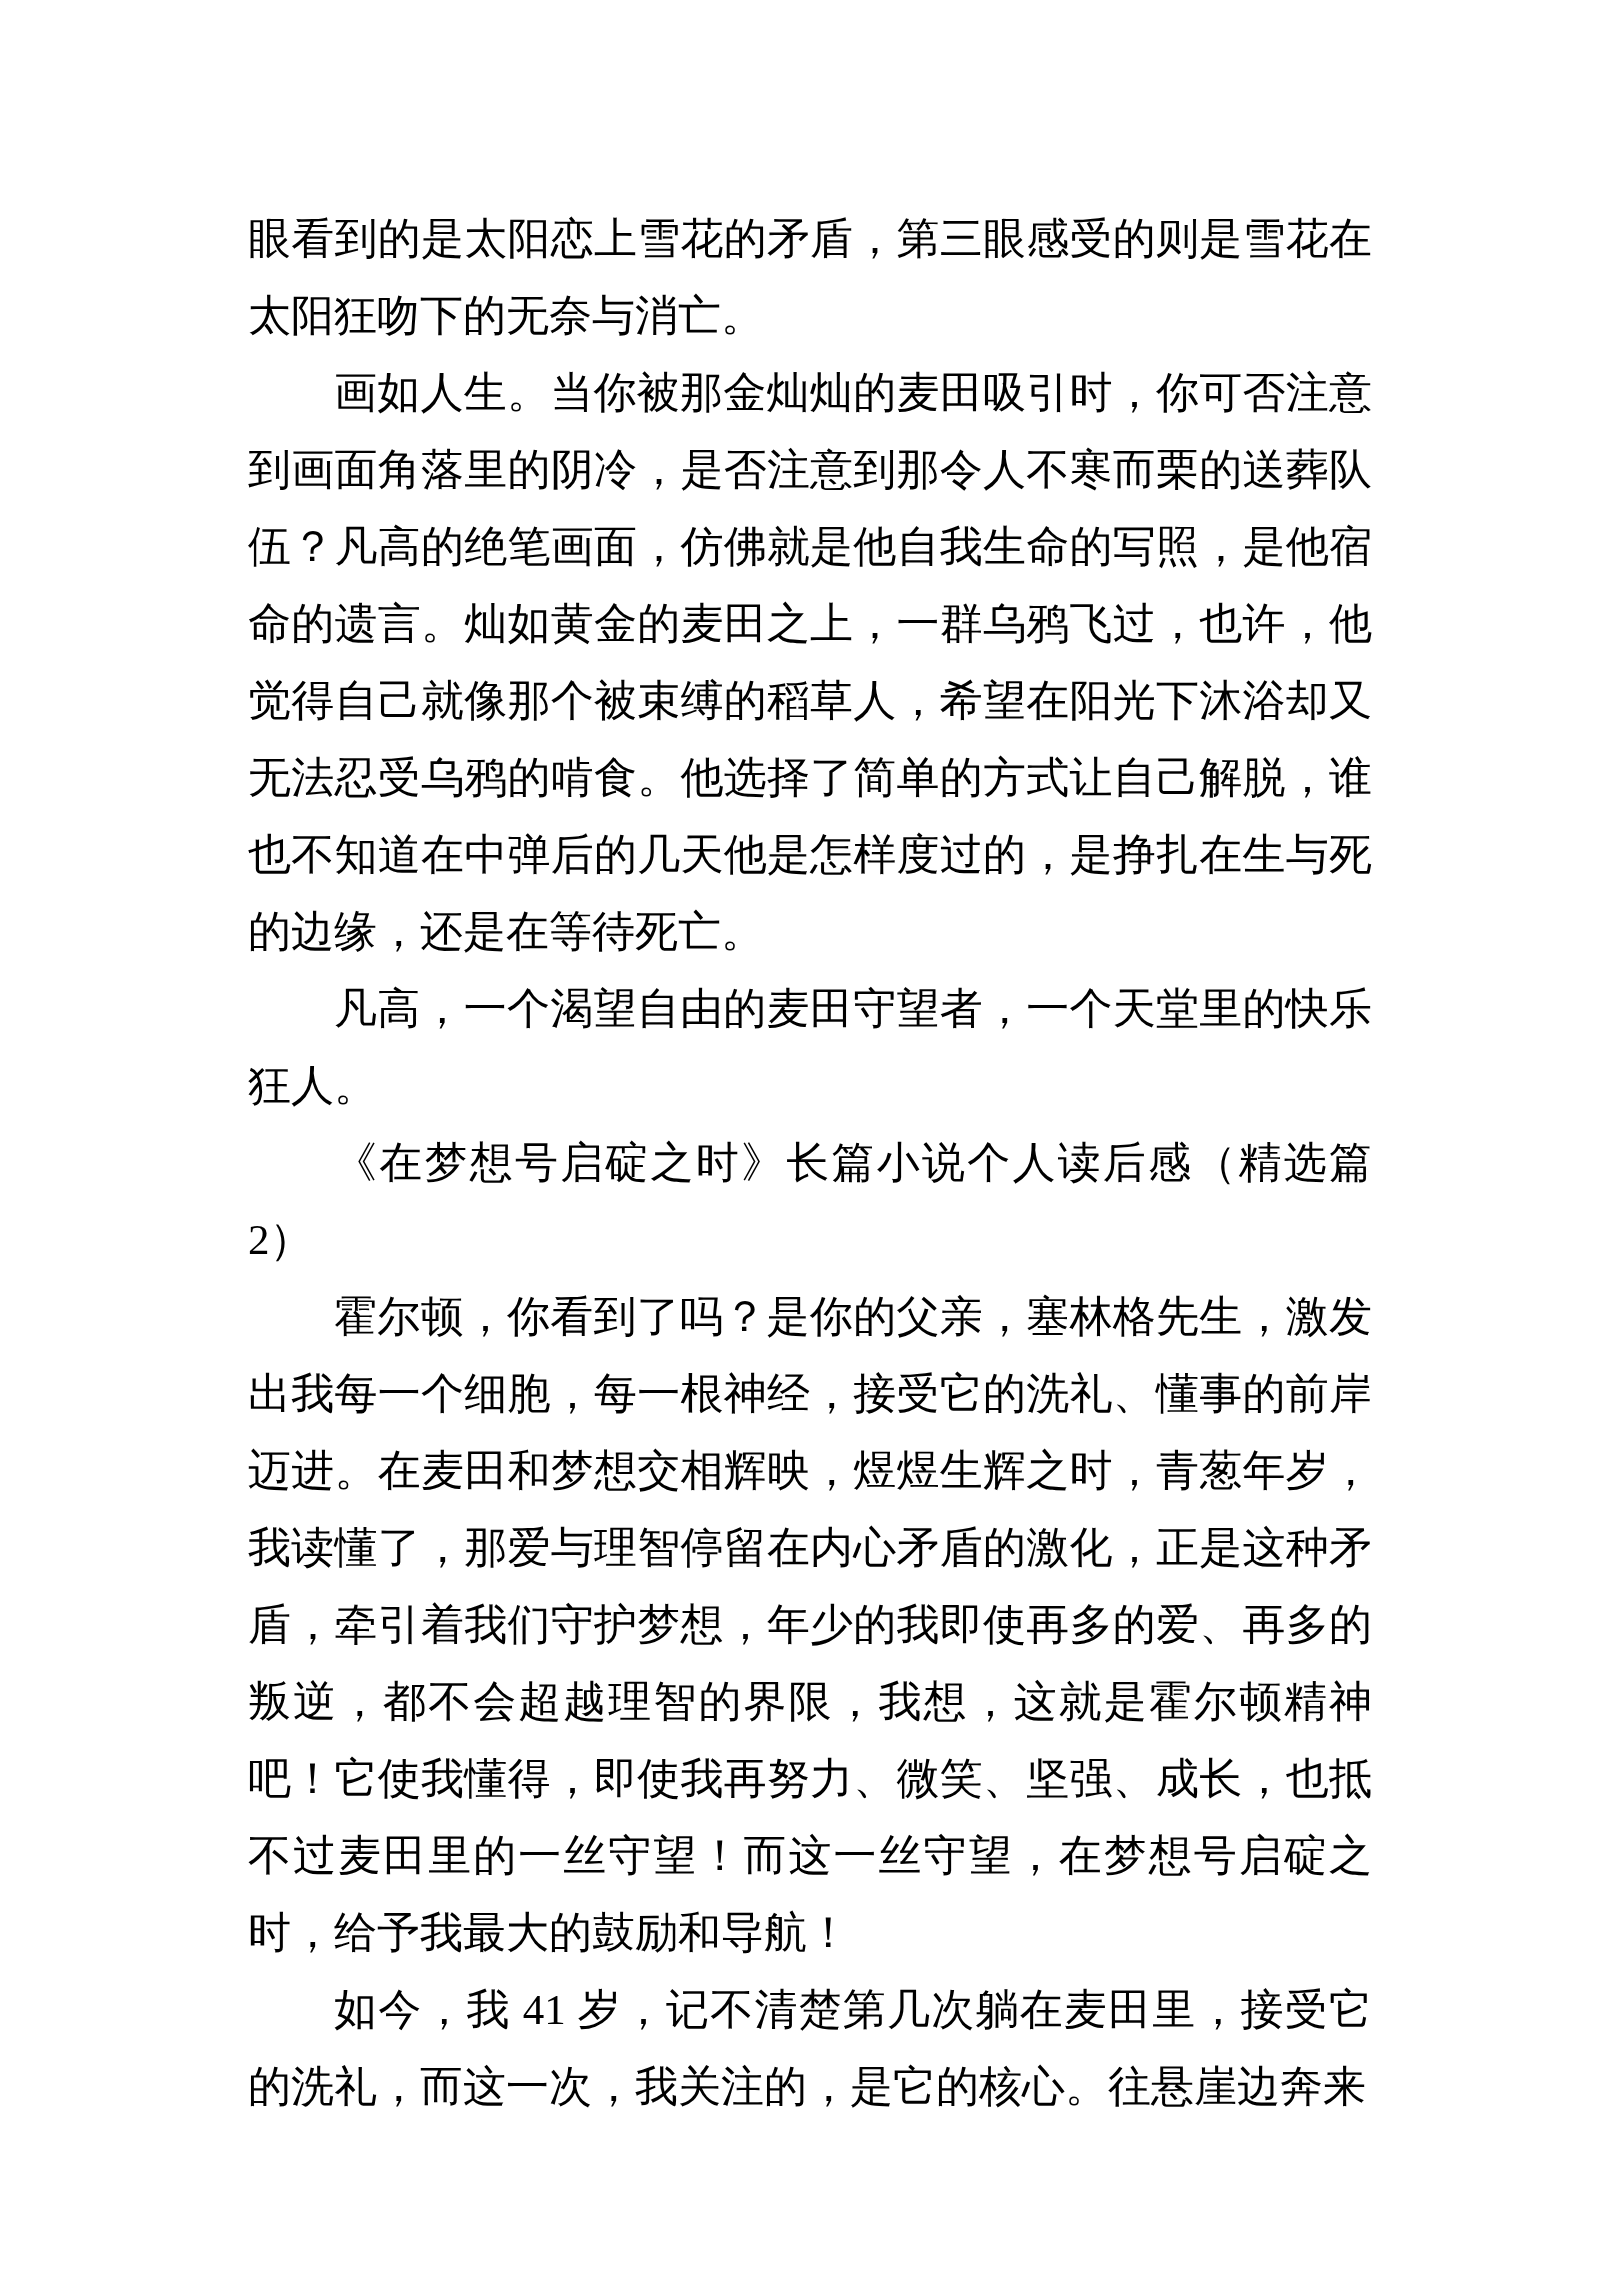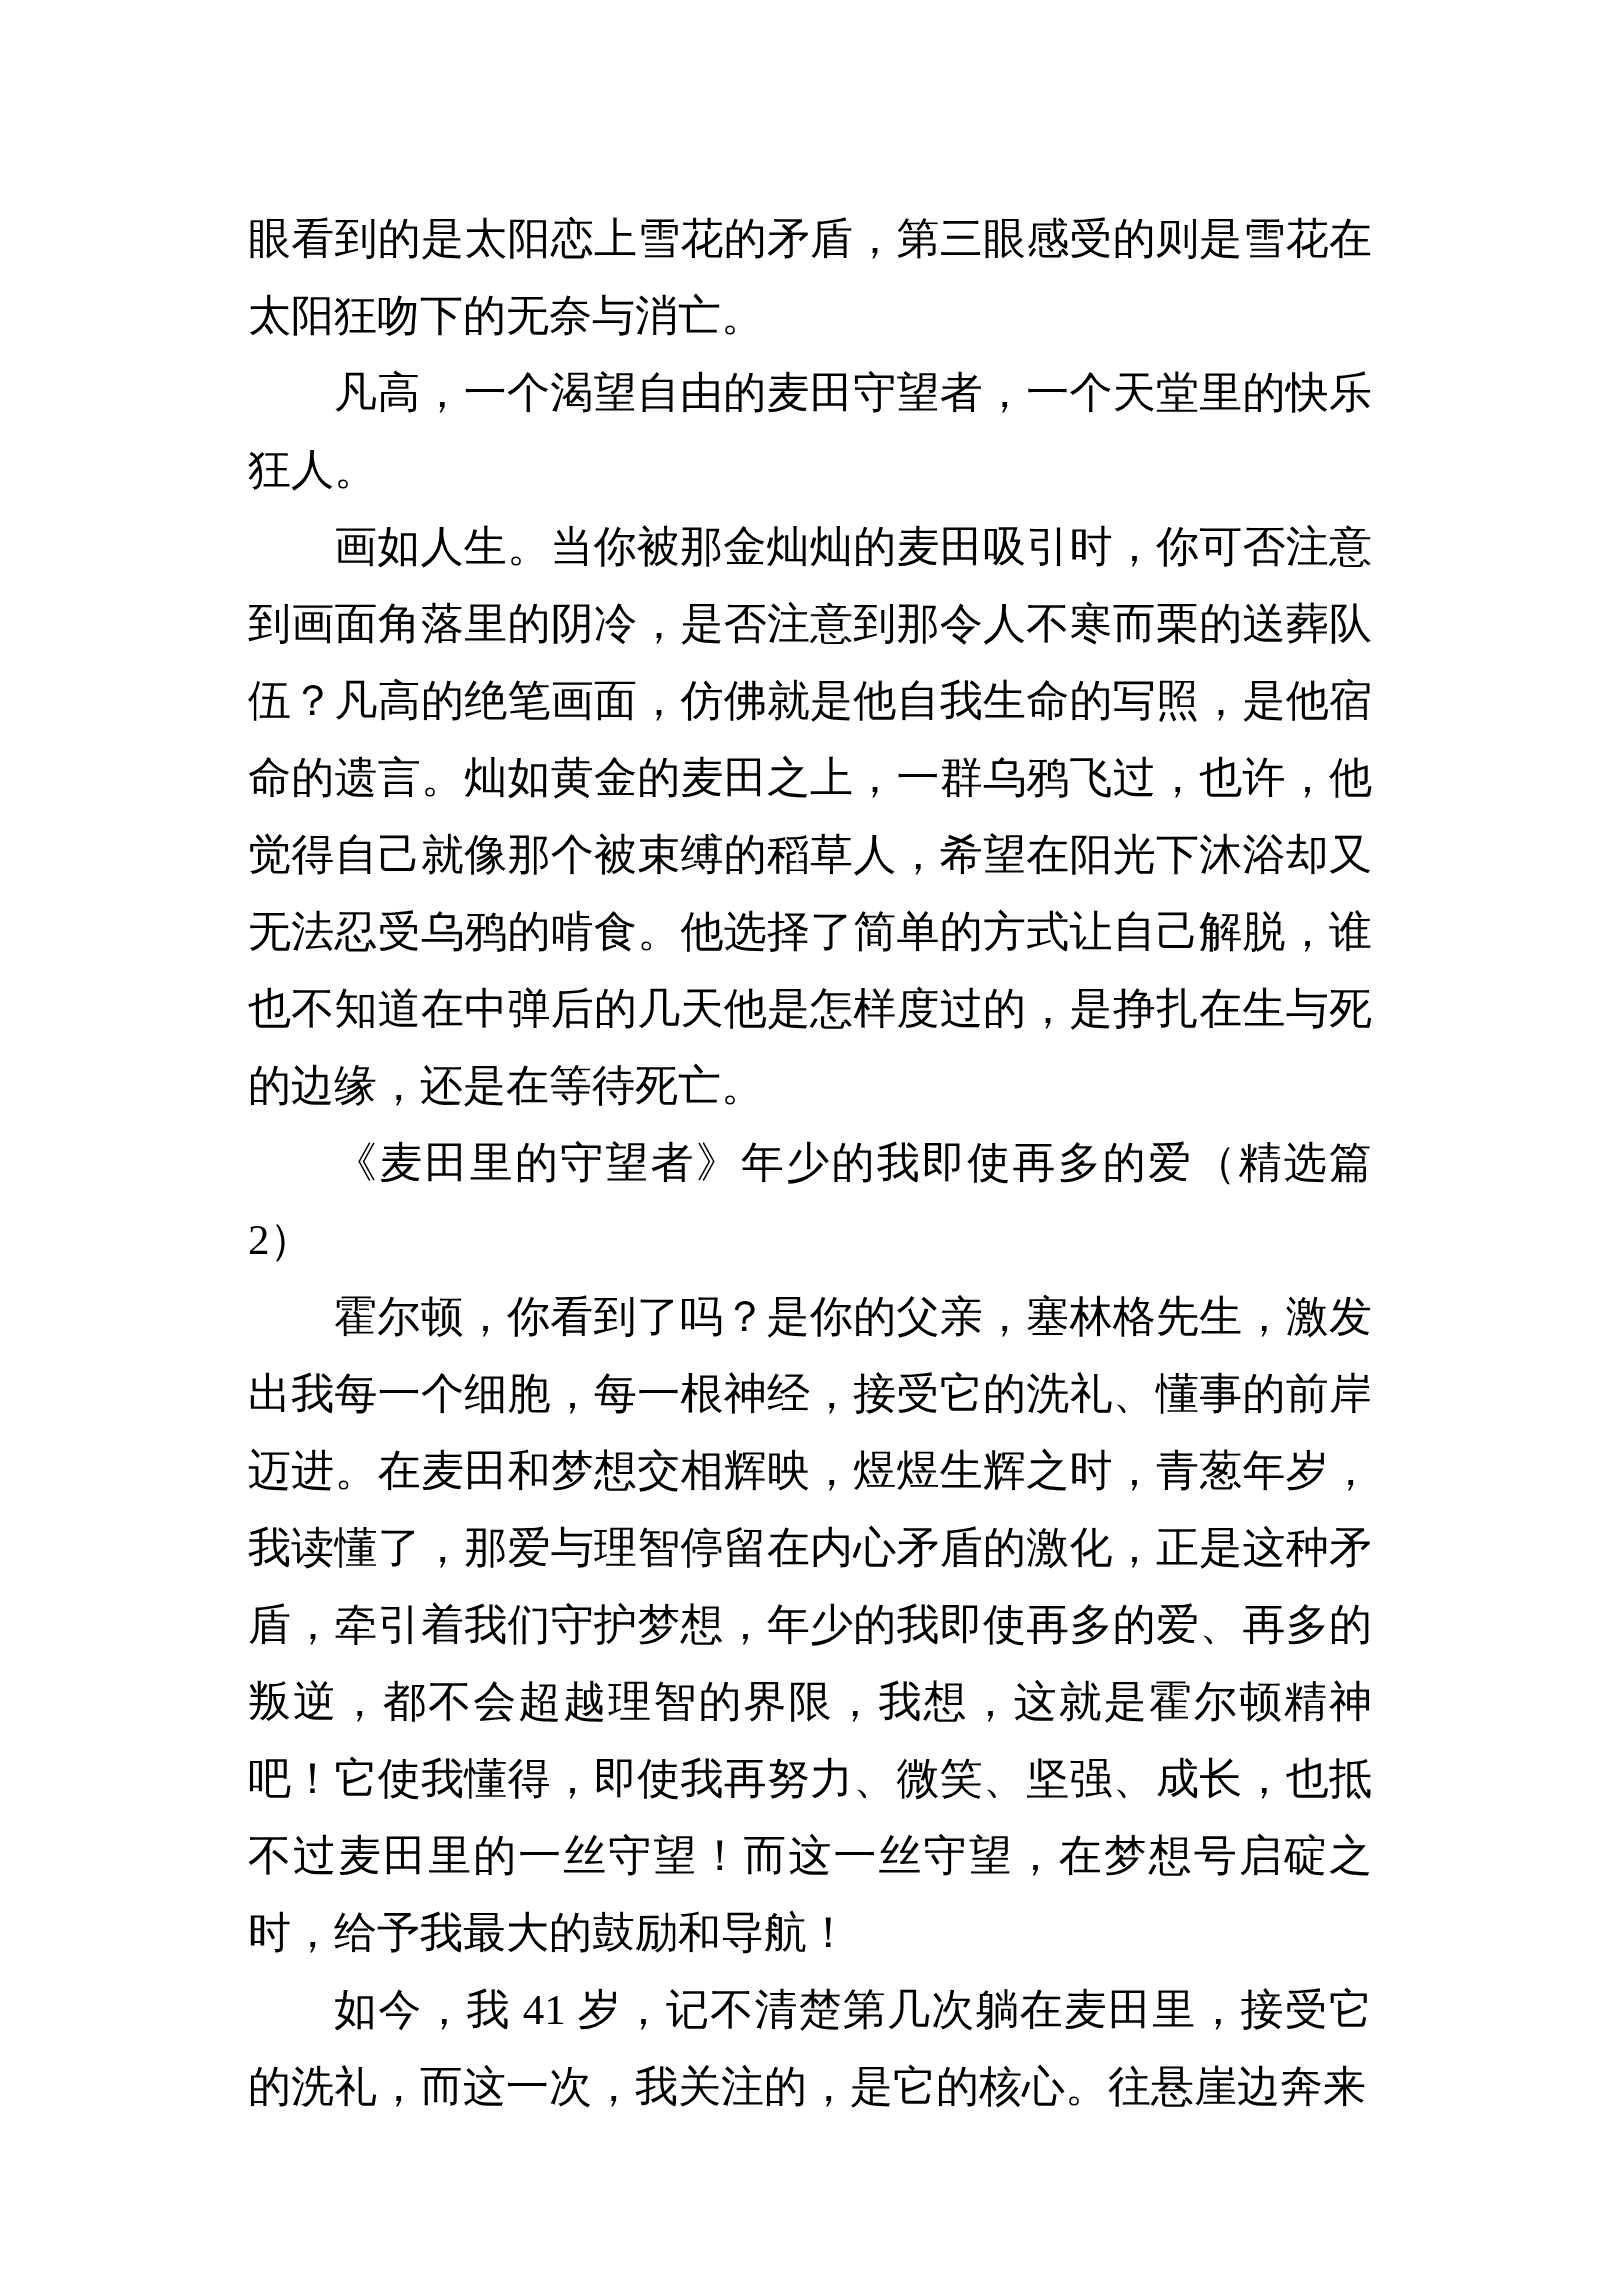--- a/index.html
+++ b/index.html
@@ -32,20 +32,20 @@
   .para.indent {
     text-indent: 2em;
   }
 </style>
 </head>
 <body>
 
 <div class="page">
   <div class="body-text">
     <p class="para">眼看到的是太阳恋上雪花的矛盾，第三眼感受的则是雪花在太阳狂吻下的无奈与消亡。</p>
+    <p class="para indent">画如人生。当你被那金灿灿的麦田吸引时，你可否注意到画面角落里的阴冷，是否注意到那令人不寒而栗的送葬队伍？凡高的绝笔画面，仿佛就是他自我生命的写照，是他宿命的遗言。灿如黄金的麦田之上，一群乌鸦飞过，也许，他觉得自己就像那个被束缚的稻草人，希望在阳光下沐浴却又无法忍受乌鸦的啃食。他选择了简单的方式让自己解脱，谁也不知道在中弹后的几天他是怎样度过的，是挣扎在生与死的边缘，还是在等待死亡。</p>
     <p class="para indent">凡高，一个渴望自由的麦田守望者，一个天堂里的快乐狂人。</p>
-    <p class="para indent">画如人生。当你被那金灿灿的麦田吸引时，你可否注意到画面角落里的阴冷，是否注意到那令人不寒而栗的送葬队伍？凡高的绝笔画面，仿佛就是他自我生命的写照，是他宿命的遗言。灿如黄金的麦田之上，一群乌鸦飞过，也许，他觉得自己就像那个被束缚的稻草人，希望在阳光下沐浴却又无法忍受乌鸦的啃食。他选择了简单的方式让自己解脱，谁也不知道在中弹后的几天他是怎样度过的，是挣扎在生与死的边缘，还是在等待死亡。</p>
-    <p class="para indent">《麦田里的守望者》年少的我即使再多的爱（精选篇2）</p>
+    <p class="para indent">《在梦想号启碇之时》长篇小说个人读后感（精选篇2）</p>
     <p class="para indent">霍尔顿，你看到了吗？是你的父亲，塞林格先生，激发出我每一个细胞，每一根神经，接受它的洗礼、懂事的前岸迈进。在麦田和梦想交相辉映，煜煜生辉之时，青葱年岁，我读懂了，那爱与理智停留在内心矛盾的激化，正是这种矛盾，牵引着我们守护梦想，年少的我即使再多的爱、再多的叛逆，都不会超越理智的界限，我想，这就是霍尔顿精神吧！它使我懂得，即使我再努力、微笑、坚强、成长，也抵不过麦田里的一丝守望！而这一丝守望，在梦想号启碇之时，给予我最大的鼓励和导航！</p>
     <p class="para indent">如今，我 41 岁，记不清楚第几次躺在麦田里，接受它的洗礼，而这一次，我关注的，是它的核心。往悬崖边奔来</p>
   </div>
 </div>
 
 
 </body></html>

